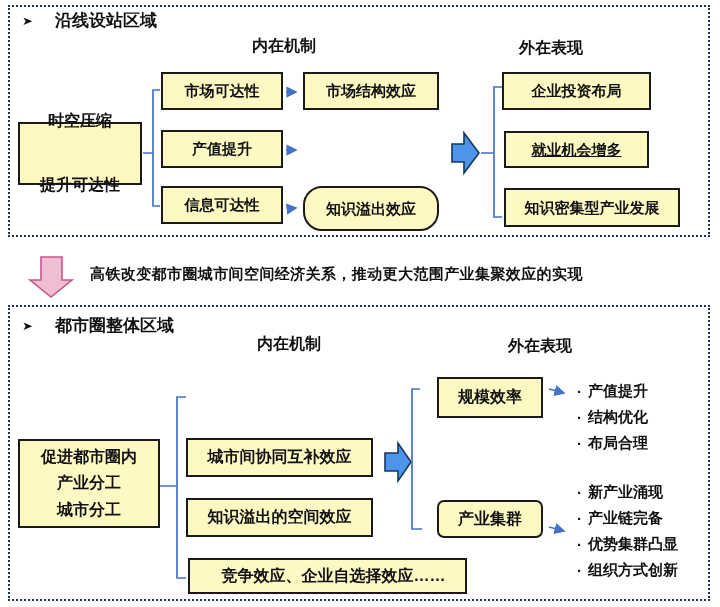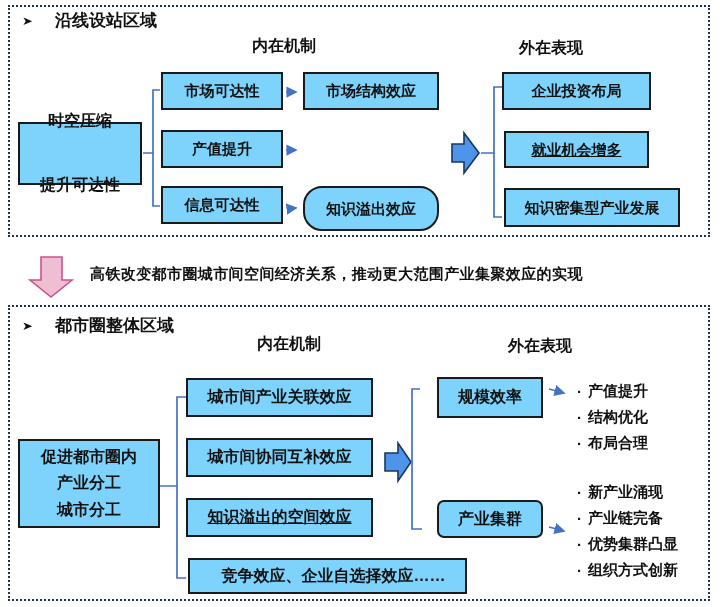--- a/index.html
+++ b/index.html
@@ -8,21 +8,21 @@
     font-family:"Liberation Sans","DejaVu Sans",sans-serif;
     color:#111111;overflow:hidden;
   }
   .panel{position:absolute;border:2px dotted #1f3352;background:#ffffff;box-sizing:border-box;}
   #panel1{left:8px;top:5px;width:702px;height:232px;}
   #panel2{left:8px;top:305px;width:702px;height:296px;}
   .ptitle{position:absolute;display:flex;align-items:center;gap:22px;font-weight:bold;font-size:17px;}
   .ptitle .glyph{font-size:13px;color:#111;transform:scaleY(.9);}
   .colhead{position:absolute;font-weight:bold;font-size:16px;white-space:nowrap;}
   .box{
-    position:absolute;border:2px solid #1a1a1a;background:#7dd3fc;box-sizing:border-box;
+    position:absolute;border:2px solid #1a1a1a;background:#fef9c3;box-sizing:border-box;
     display:flex;flex-direction:column;align-items:center;justify-content:center;
     font-weight:bold;text-align:center;line-height:1.55;
   }
   .fs15{font-size:15px;} .fs16{font-size:16px;}
   #svg-layer{position:absolute;left:0;top:0;width:720px;height:607px;pointer-events:none;}
   .trans-text{position:absolute;left:90px;top:265px;font-weight:bold;font-size:15px;white-space:nowrap;letter-spacing:.4px;}
   .blist{position:absolute;display:flex;flex-direction:column;}
   .bitem{display:flex;align-items:center;height:26px;font-weight:bold;font-size:15px;white-space:nowrap;}
   .bitem .dot{width:11px;font-size:15px;}
 </style>
@@ -68,23 +68,22 @@
 
   <div class="colhead" style="left:257px;top:334px;">内在机制</div>
   <div class="colhead" style="left:508px;top:336px;">外在表现</div>
 
   <div class="box fs16" style="left:18px;top:439px;width:142px;height:89px;line-height:1.65;">
     <div>促进都市圈内</div>
     <div>产业分工</div>
     <div>城市分工</div>
   </div>
 
-  <div class="box fs16" style="left:186px;top:378px;width:187px;height:39px;">城市间产业关联效应</div>
   <div class="box fs16" style="left:186px;top:438px;width:187px;height:39px;">城市间协同互补效应</div>
-  <div class="box fs16" style="left:186px;top:498px;width:187px;height:39px;text-decoration:underline;">知识溢出的空间效应</div>
+  <div class="box fs16" style="left:186px;top:498px;width:187px;height:39px;">知识溢出的空间效应</div>
   <div class="box fs16" style="left:188px;top:558px;width:279px;height:36px;padding-left:12px;">竞争效应、企业自选择效应……</div>
 
   <div class="box fs16" style="left:437px;top:377px;width:106px;height:41px;">规模效率</div>
   <div class="box fs16" style="left:437px;top:500px;width:106px;height:38px;border-radius:7px;">产业集群</div>
 
   <div class="blist" style="left:577px;top:378px;">
     <div class="bitem">
         <span class="dot">·</span>
         <span>产值提升</span>
       </div>

